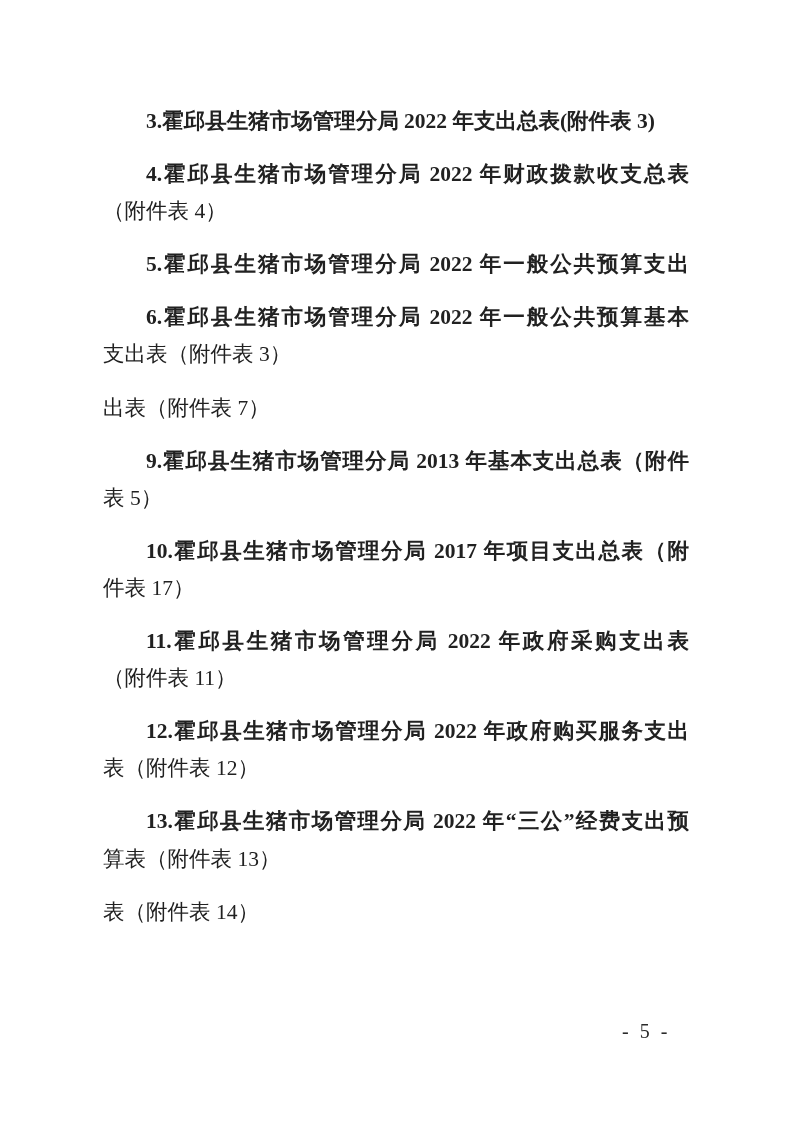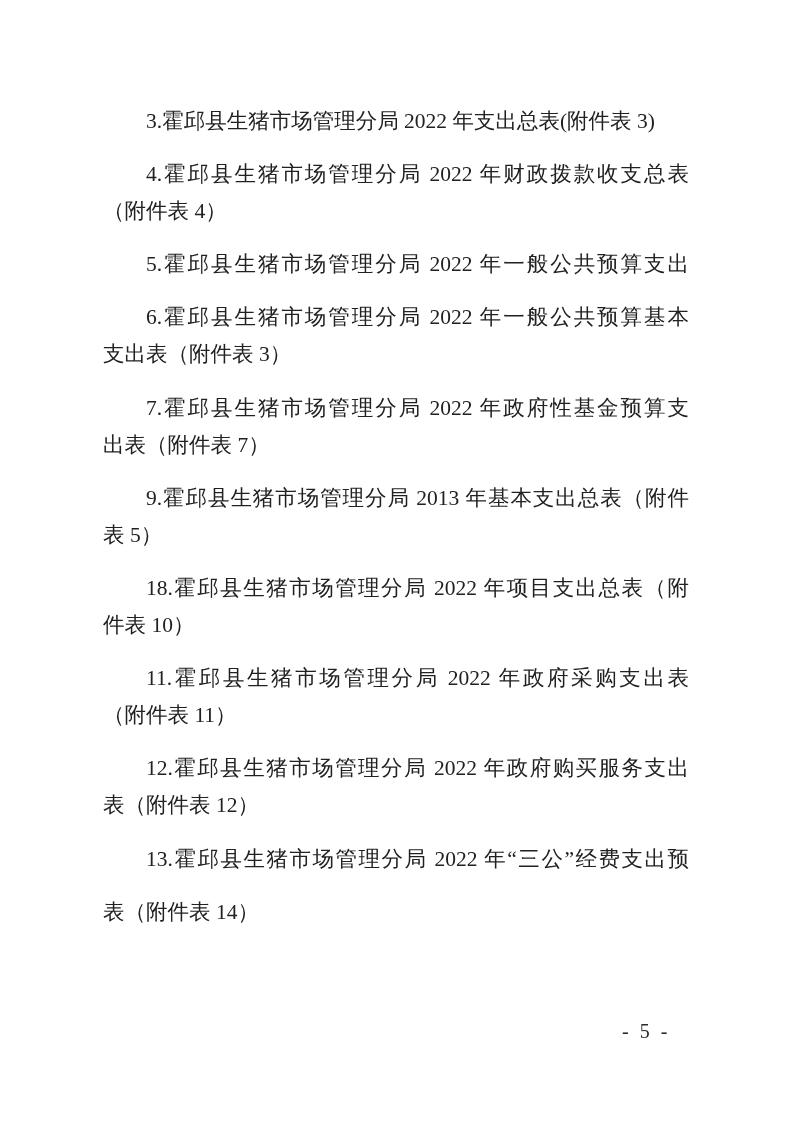--- a/index.html
+++ b/index.html
@@ -30,20 +30,21 @@
     height: 37.1px;
     line-height: 37.1px;
     font-size: 21.5px;
     white-space: normal;
     overflow: visible;
     text-align: left;
   }
   
   .line.indent {
     text-indent: 43px;
+    font-weight: bold;
   }
   
   .line.just {
     text-align: justify;
     text-align-last: justify;
   }
   .page-number {
     position: absolute;
     top: 1017px;
     left: 622px;
@@ -77,55 +78,55 @@
     <p></p>
 
     <p class="para">
       </p>
       <div class="line indent just">6.霍邱县生猪市场管理分局 2022 年一般公共预算基本</div>
       <div class="line">支出表（附件表 3）</div>
     <p></p>
 
     <p class="para">
       </p>
-      <div class="line indent just">7.霍邱县生猪市场管理分局 2022 年政府性基金预算支</div>
       <div class="line">出表（附件表 7）</div>
     <p></p>
 
     <p class="para">
       </p>
     <p></p>
 
     <p class="para">
       </p>
       <div class="line indent just">9.霍邱县生猪市场管理分局 2013 年基本支出总表（附件</div>
       <div class="line">表 5）</div>
     <p></p>
 
     <p class="para">
       </p>
-      <div class="line indent just">18.霍邱县生猪市场管理分局 2022 年项目支出总表（附</div>
-      <div class="line">件表 10）</div>
+      <div class="line indent just">10.霍邱县生猪市场管理分局 2017 年项目支出总表（附</div>
+      <div class="line">件表 17）</div>
     <p></p>
 
     <p class="para">
       </p>
       <div class="line indent just">11.霍邱县生猪市场管理分局 2022 年政府采购支出表</div>
       <div class="line">（附件表 11）</div>
     <p></p>
 
     <p class="para">
       </p>
       <div class="line indent just">12.霍邱县生猪市场管理分局 2022 年政府购买服务支出</div>
       <div class="line">表（附件表 12）</div>
     <p></p>
 
     <p class="para">
       </p>
       <div class="line indent just">13.霍邱县生猪市场管理分局 2022 年“三公”经费支出预</div>
+      <div class="line">算表（附件表 13）</div>
     <p></p>
 
     <p class="para">
       </p>
       <div class="line">表（附件表 14）</div>
     <p></p>
 
   </div>
 
   <div class="page-number">- 5 -</div>

